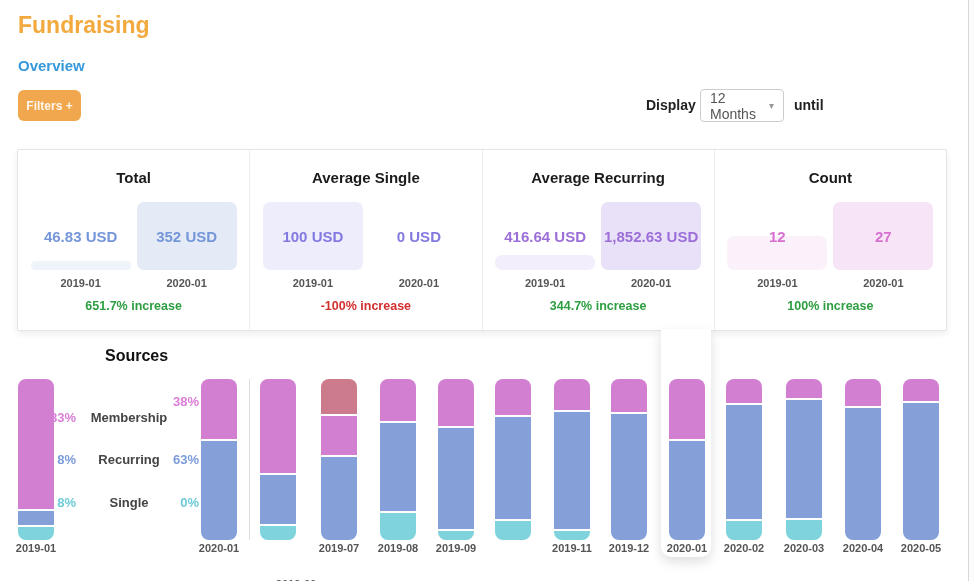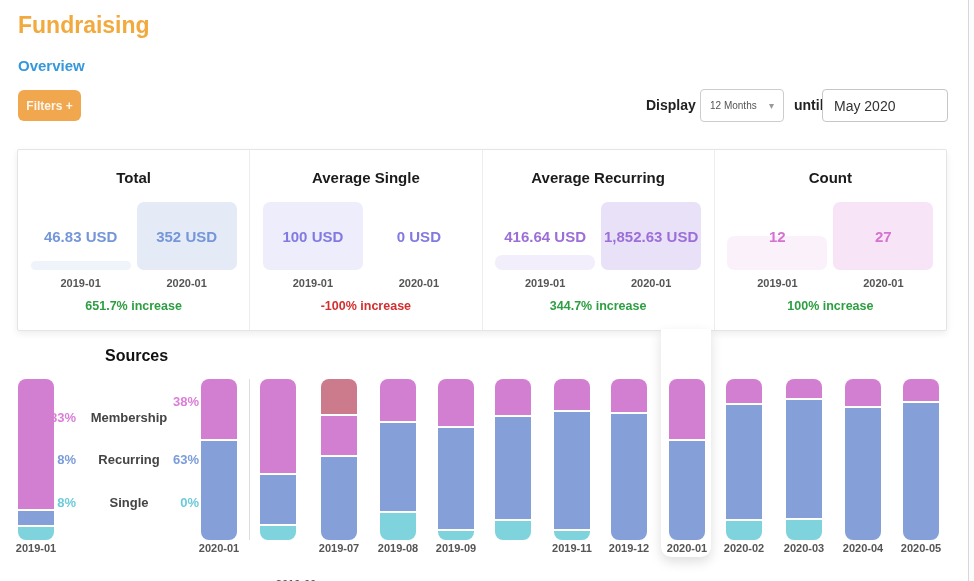--- a/index.html
+++ b/index.html
@@ -11,21 +11,21 @@
   .page-subtitle { left:18px; top:57px; font-size:15px; font-weight:bold; color:#3598db; }
 
   .filters-btn { left:18px; top:90px; width:63px; height:31px; background:#f0a74e; border:none;
     border-radius:6px; color:rgba(255,255,255,.9); font-weight:bold; font-size:12px; cursor:pointer;
     font-family:inherit; }
 
   .display-label { left:646px; top:97px; font-size:14px; font-weight:bold; color:#222; }
   .dropdown { left:700px; top:89px; width:84px; height:33px; border:1px solid #ccc; border-radius:4px;
     background:#fff; display:flex; align-items:center; justify-content:space-between; padding:0 9px;
     cursor:pointer; }
-  .dropdown-value { font-size:10px; color:#555; }
+  .dropdown-value { font-size:14px; color:#555; }
   .dropdown-arrow { font-size:10px; color:#999; }
   .until-label { left:794px; top:97px; font-size:14px; font-weight:bold; color:#222; }
   .until-input { left:822px; top:89px; width:126px; height:33px; border:1px solid #c6c6c6;
     border-radius:4px; padding:0 11px; font-size:14px; color:#333; font-family:inherit; }
 
   .stats-card { left:17px; top:149px; width:930px; height:182px; background:#fff;
     border:1px solid #e5e5e5; border-radius:2px; box-shadow:0 3px 7px rgba(0,0,0,.07);
     display:flex; z-index:2; }
   .stats-section { flex:1; display:flex; flex-direction:column; align-items:center;
     padding-top:19px; border-right:1px solid #ededed; }
@@ -72,21 +72,20 @@
   <div class="abs page-subtitle">Overview</div>
 
   <button class="abs filters-btn">Filters +</button>
 
   <div class="abs display-label">Display</div>
   <div class="abs dropdown">
     <span class="dropdown-value">12 Months</span>
     <span class="dropdown-arrow">▾</span>
   </div>
   <div class="abs until-label">until</div>
-  <input class="abs until-input" type="text" value="May 2020" style="">
 
   <div class="abs stats-card" id="stats-card">
       <div class="stats-section">
         <div class="stats-title">Total</div>
         <div class="stats-cols">
           <div class="stat-col">
             <div class="stat-box">
               <div class="stat-fill" style="height: 13%; background: rgb(239, 243, 250);"></div>
               <div class="stat-val" style="color: rgb(117, 150, 217);">46.83 USD</div>
             </div>

